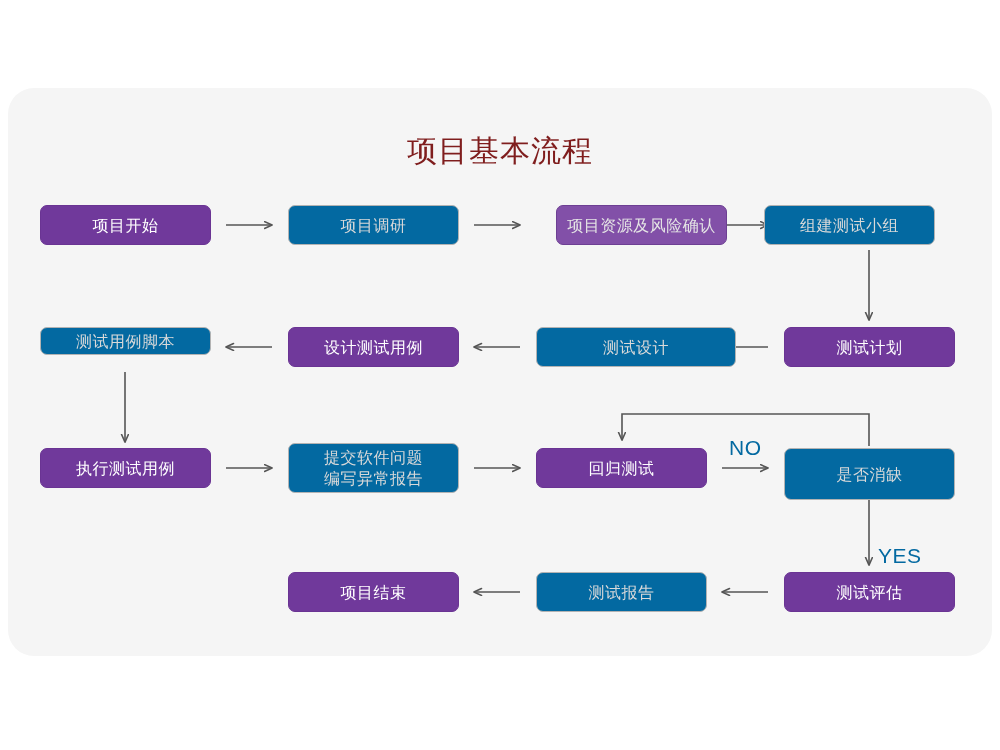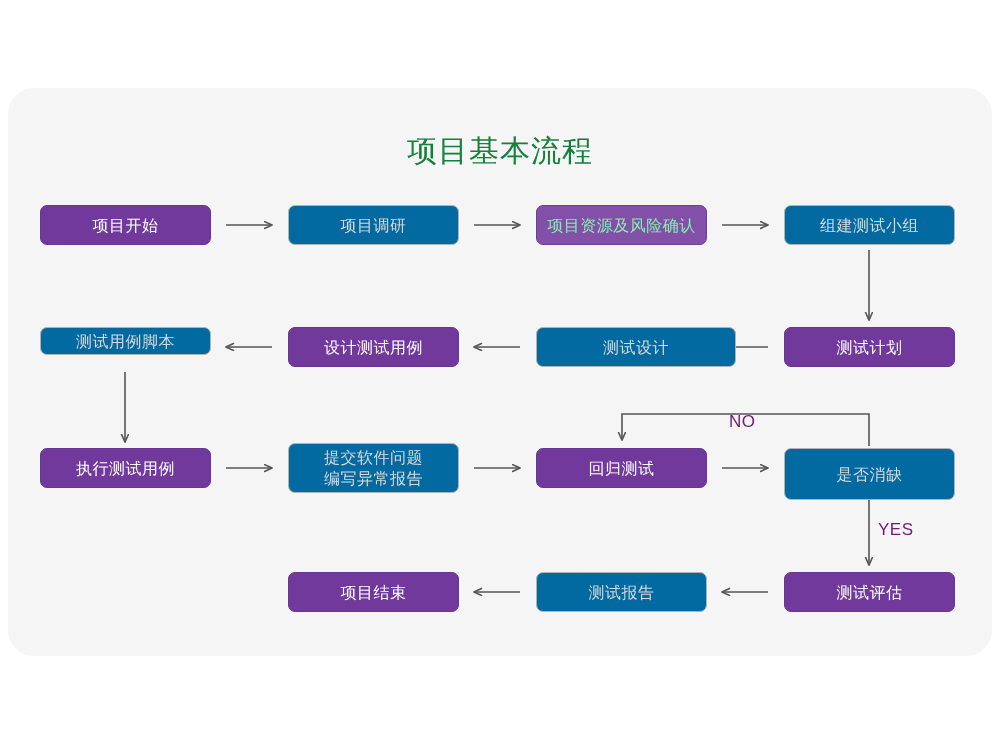--- a/index.html
+++ b/index.html
@@ -27,21 +27,21 @@
     background: #f5f5f5;
     border-radius: 26px;
   }
   .title {
     position: absolute;
     left: 0;
     top: 131px;
     width: 1000px;
     text-align: center;
     font-size: 30px;
-    color: #15803d;
+    color: #7f1d1d;
     letter-spacing: 1px;
     font-family: "DejaVu Sans", "Liberation Sans", sans-serif;
   }
   .node {
     position: absolute;
     box-sizing: border-box;
     border-radius: 7px;
     display: flex;
     align-items: center;
     justify-content: center;
@@ -52,43 +52,45 @@
     font-family: "DejaVu Sans", "Liberation Sans", sans-serif;
     white-space: pre-line;
   }
   .node.purple {
     background: #70399b;
     color: #ffffff;
     border: 1px solid #6a3493;
   }
   .node.purple-soft {
     background: #8250a8;
-    color: #86efac;
+    color: #e5e5e5;
     border: 1px solid #6d3f93;
+    margin-left: 20px;
   }
   .node.gray {
     background: #0369a1;
     color: #d9d9d9;
     border: 1px solid #b3b3b3;
   }
   svg.links {
     position: absolute;
     left: 0;
     top: 0;
     width: 1000px;
     height: 750px;
     overflow: visible;
     pointer-events: none;
   }
   .edge-label {
     position: absolute;
-    font-size: 17px;
-    color: #701a75;
+    font-size: 21px;
+    color: #0369a1;
     font-family: "Liberation Sans", "DejaVu Sans", sans-serif;
     letter-spacing: 0.5px;
+    margin-top: 24px;
   }
 </style>
 </head>
 <body>
 
 <div id="stage">
 
   <div class="canvas"></div>
 
   <div class="title">项目基本流程</div>
@@ -122,21 +124,21 @@
       <line x1="869" y1="495" x2="869" y2="565" marker-end="url(#ah)"></line>
 
       <line x1="768" y1="592" x2="722" y2="592" marker-end="url(#ah)"></line>
       <line x1="520" y1="592" x2="474" y2="592" marker-end="url(#ah)"></line>
     </g>
   </svg>
 
   <div class="node purple" style="left:40px;  top:205px; width:171px; height:40px;">项目开始</div>
   <div class="node gray" style="left:288px; top:205px; width:171px; height:40px;">项目调研</div>
   <div class="node purple-soft" style="left:536px; top:205px; width:171px; height:40px;">项目资源及风险确认</div>
-  <div class="node gray" style="left:784px; top:205px; width:171px; height:40px;">组建测试小组</div>
+  <div class="node gray" style="left:764px; top:205px; width:171px; height:40px;">组建测试小组</div>
 
   <div class="node gray" style="left:40px;  top:327px; width:171px; height:28px;">测试用例脚本</div>
   <div class="node purple" style="left:288px; top:327px; width:171px; height:40px;">设计测试用例</div>
   <div class="node gray" style="left:536px; top:327px; width:200px; height:40px;">测试设计</div>
   <div class="node purple" style="left:784px; top:327px; width:171px; height:40px;">测试计划</div>
 
   <div class="node purple" style="left:40px;  top:448px; width:171px; height:40px;">执行测试用例</div>
   <div class="node gray" style="left:288px; top:443px; width:171px; height:50px;">提交软件问题
 编写异常报告</div>
   <div class="node purple" style="left:536px; top:448px; width:171px; height:40px;">回归测试</div>

